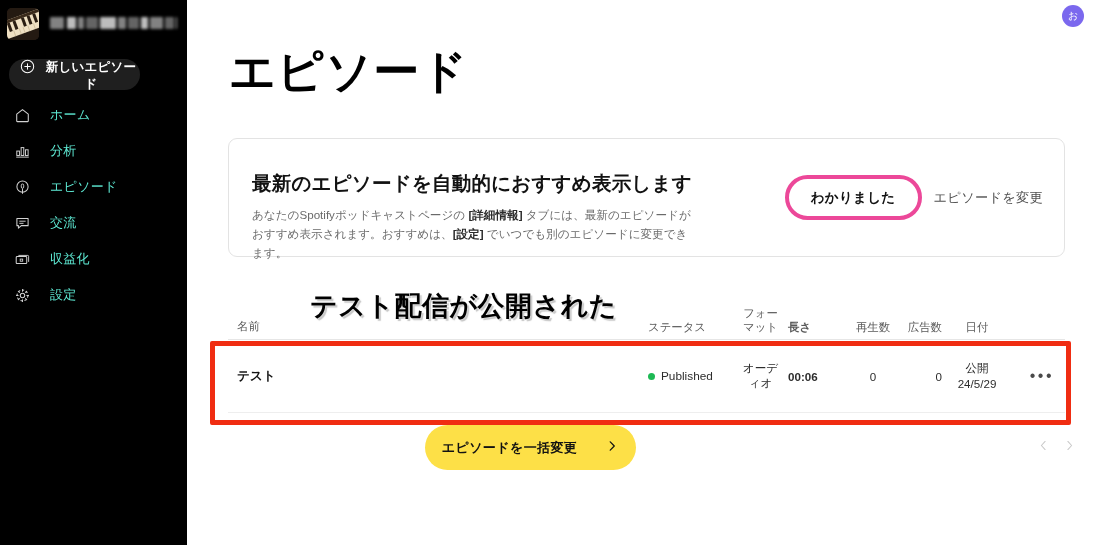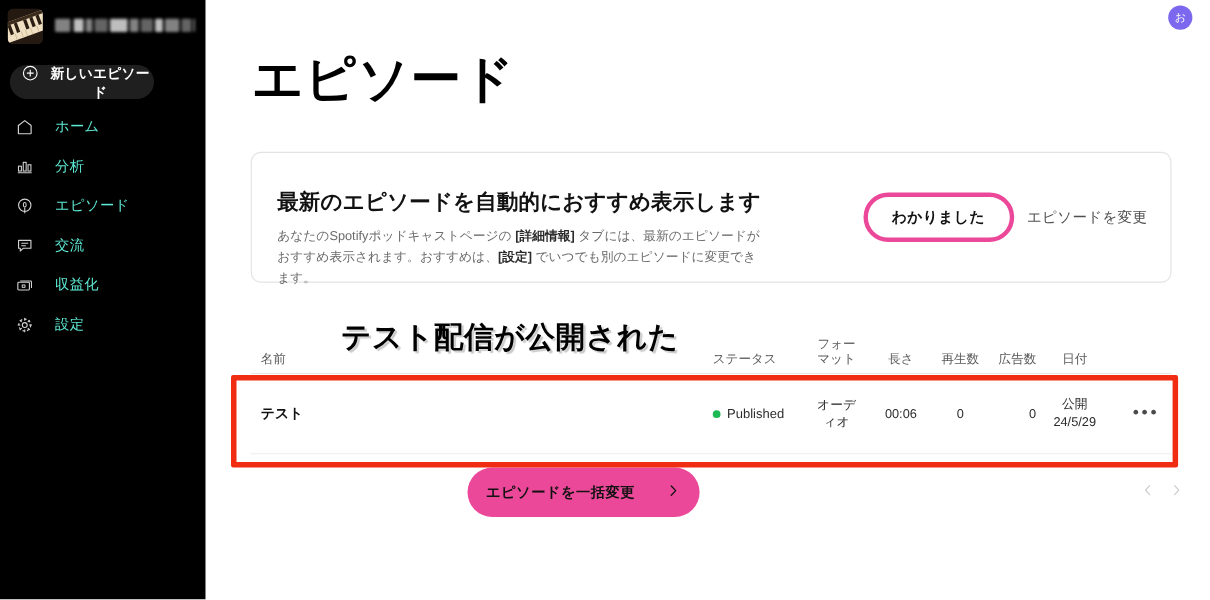--- a/index.html
+++ b/index.html
@@ -239,21 +239,21 @@
     display: flex;
     align-items: center;
     height: 73px;
     border-bottom: 1px solid #eeeeee;
     font-size: 11.6px;
     color: #2c2c2c;
   }
   .c-name     { flex: 0 0 420px; padding-left: 9px; }
   .c-status   { flex: 0 0 85px;  text-align: left; }
   .c-format   { flex: 0 0 55px;  text-align: center; }
-  .c-length   { flex: 0 0 62px;  text-align: center; }
+  .c-length   { flex: 0 0 62px;  text-align: left; font-weight: bold; }
   .c-plays    { flex: 0 0 46px;  text-align: center; }
   .c-ads      { flex: 0 0 46px;  text-align: right; }
   .c-date     { flex: 0 0 70px;  text-align: center; }
   .c-more     { flex: 1 1 auto;  text-align: right; padding-right: 11px; }
 
   .tbl-head .c-name { padding-bottom: 5px; }
   .tbl-head .c-status,
   .tbl-head .c-format,
   .tbl-head .c-length,
   .tbl-head .c-plays,
@@ -287,21 +287,21 @@
   }
 
   
   #bulk-btn {
     position: absolute;
     left: 238px;
     top: 425px;
     width: 211px;
     height: 45px;
     border-radius: 23px;
-    background: #ec4899;
+    background: #fde047;
     border: none;
     color: #121212;
     font-size: 13px;
     font-weight: 700;
     display: flex;
     align-items: center;
     justify-content: center;
     gap: 28px;
     cursor: pointer;
     letter-spacing: .4px;

